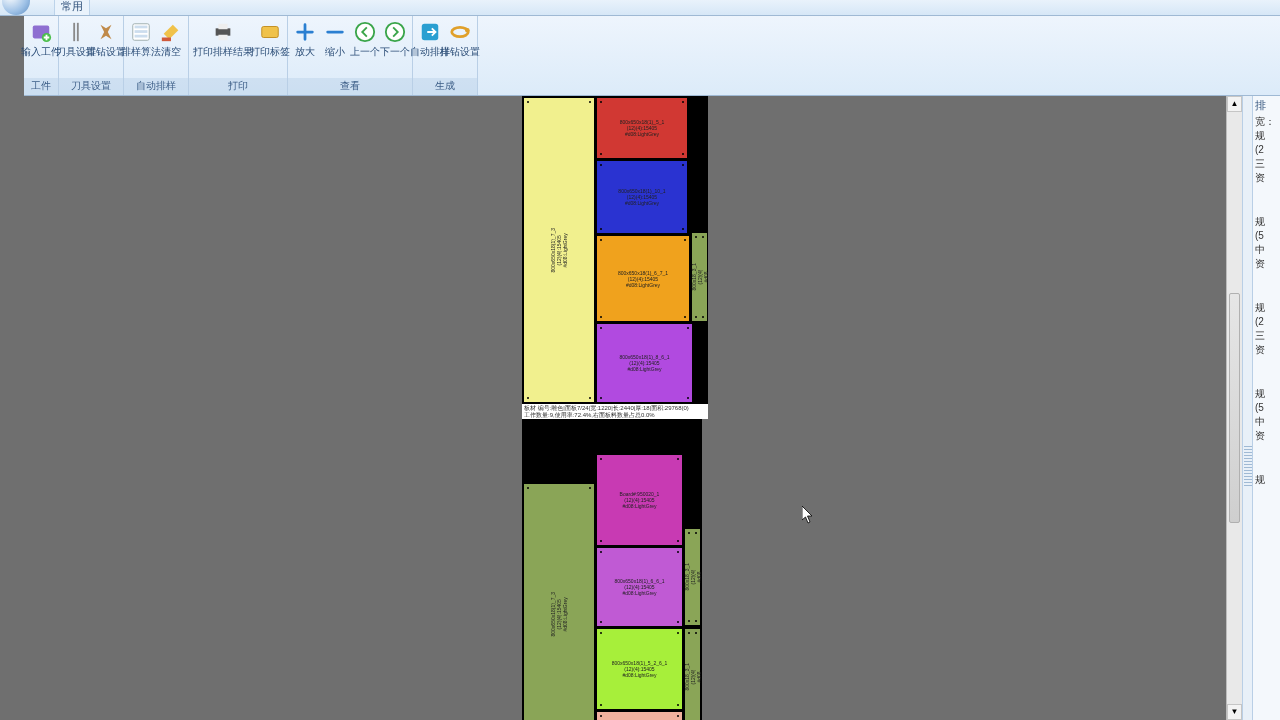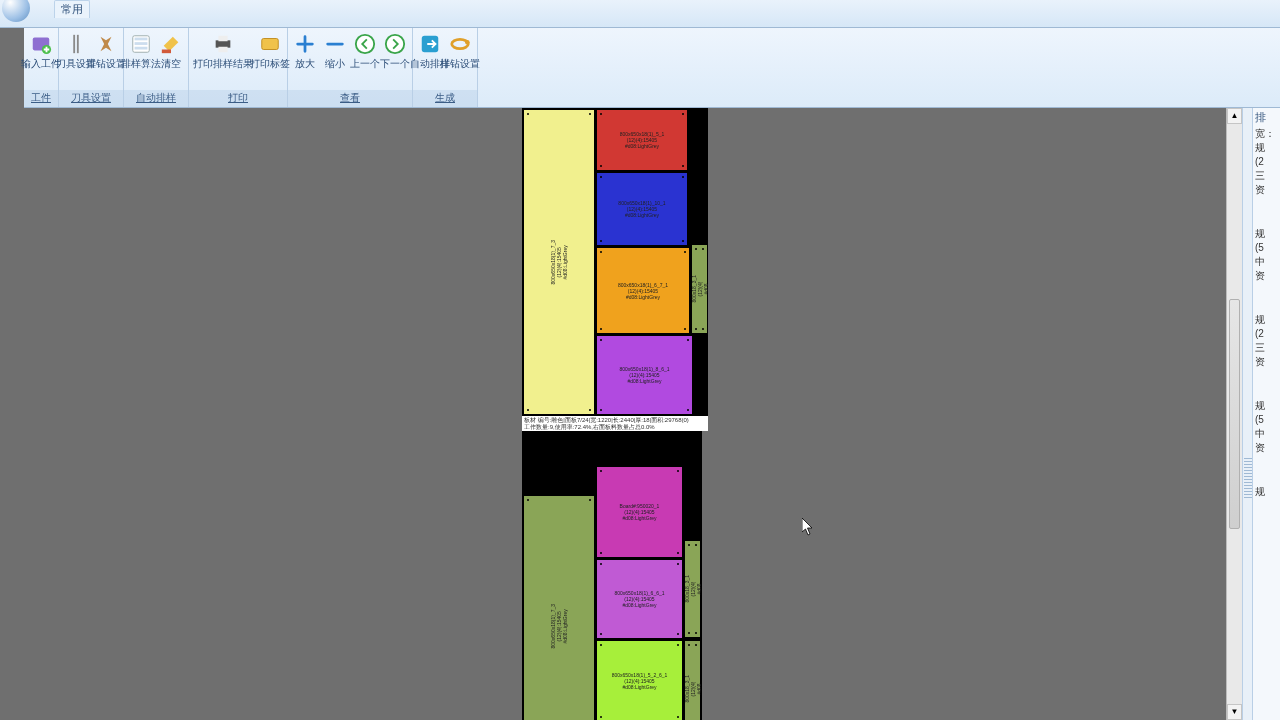--- a/index.html
+++ b/index.html
@@ -1,28 +1,28 @@
 <!DOCTYPE html>
 <html><head>
 <meta charset="utf-8">
 <style>
 * { margin: 0; padding: 0; box-sizing: border-box; font-family: "Microsoft YaHei", Arial, sans-serif; }
 html, body { width: 1280px; height: 720px; overflow: hidden; background: #6f6f6f; }
 .app { width: 100%; height: 100%; display: flex; flex-direction: column; }
-.title-bar { height: 28px; background: linear-gradient(#e9f2fb, #d6e7f7); border-bottom: 1px solid #9fb9d4; display: flex; align-items: flex-start; }
+.title-bar { height: 16px; background: linear-gradient(#e9f2fb, #d6e7f7); border-bottom: 1px solid #9fb9d4; display: flex; align-items: flex-end; }
 .app-icon { width: 28px; height: 28px; margin: -6px 4px 0 2px; border-radius: 50%; background: radial-gradient(circle at 30% 30%, #fff, #9ec1e6 60%, #5b8cc0); position: relative; z-index: 2; }
 .menu-tab { margin-left: 20px; font-size: 11px; color: #2b4d77; padding: 1px 6px; background: #eaf3fc; border: 1px solid #bcd3ea; border-bottom: none; border-radius: 2px 2px 0 0; }
 .ribbon { height: 80px; background: linear-gradient(#eef5fd, #dcebf9); border-bottom: 1px solid #9fb9d4; display: flex; margin-left: 24px; }
 .ribbon-group { border-right: 1px solid #b9cfe6; display: flex; flex-direction: column; }
 .ribbon-buttons { flex: 1; display: flex; align-items: flex-start; padding: 2px 2px 0 2px; }
 .rbtn { width: 30px; display: flex; flex-direction: column; align-items: center; cursor: pointer; padding: 2px 0; border-radius: 3px; }
 .rbtn.wide { width: 64px; }
 .rbtn-icon { width: 24px; height: 24px; margin-bottom: 2px; display: flex; align-items: center; justify-content: center; font-size: 18px; }
 .rbtn-label { font-size: 10px; color: #2b4d77; text-align: center; line-height: 1.1; white-space: nowrap; }
-.ribbon-group-label { font-size: 10px; color: #3b5d86; text-align: center; padding: 1px 0 2px; background: rgba(180,205,230,0.4); text-decoration: underline; }
+.ribbon-group-label { font-size: 10px; color: #3b5d86; text-align: center; padding: 1px 0 2px; background: rgba(180,205,230,0.4); }
 .workspace { flex: 1; display: flex; position: relative; background: #6f6f6f; }
 .canvas { flex: 1; position: relative; overflow: hidden; }
 .vscroll { width: 16px; background: #e9e9e9; border-left: 1px solid #bcbcbc; display: flex; flex-direction: column; }
 .vscroll .arrow { height: 16px; background: #f3f3f3; border: 1px solid #c5c5c5; font-size: 8px; text-align: center; line-height: 14px; cursor: pointer; }
 .vscroll .thumb { flex: 0 0 230px; margin: 2px; background: linear-gradient(#e6e6e6, #cfcfcf); border: 1px solid #b0b0b0; border-radius: 2px; cursor: pointer; }
 .vscroll .track { flex: 1; }
 .side-strip { width: 10px; background: #e8f0f8; border-left: 1px solid #b9cfe6; position: relative; }
 .side-grip { position: absolute; left: 1px; top: 350px; width: 8px; height: 40px; background: repeating-linear-gradient(#9fb9d4, #9fb9d4 1px, transparent 1px, transparent 3px); cursor: ew-resize; }
 .side-panel { width: 28px; background: #f4f8fc; border-left: 1px solid #b9cfe6; overflow: hidden; }
 .side-title { font-size: 11px; color: #2b4d77; padding: 2px; white-space: nowrap; }

